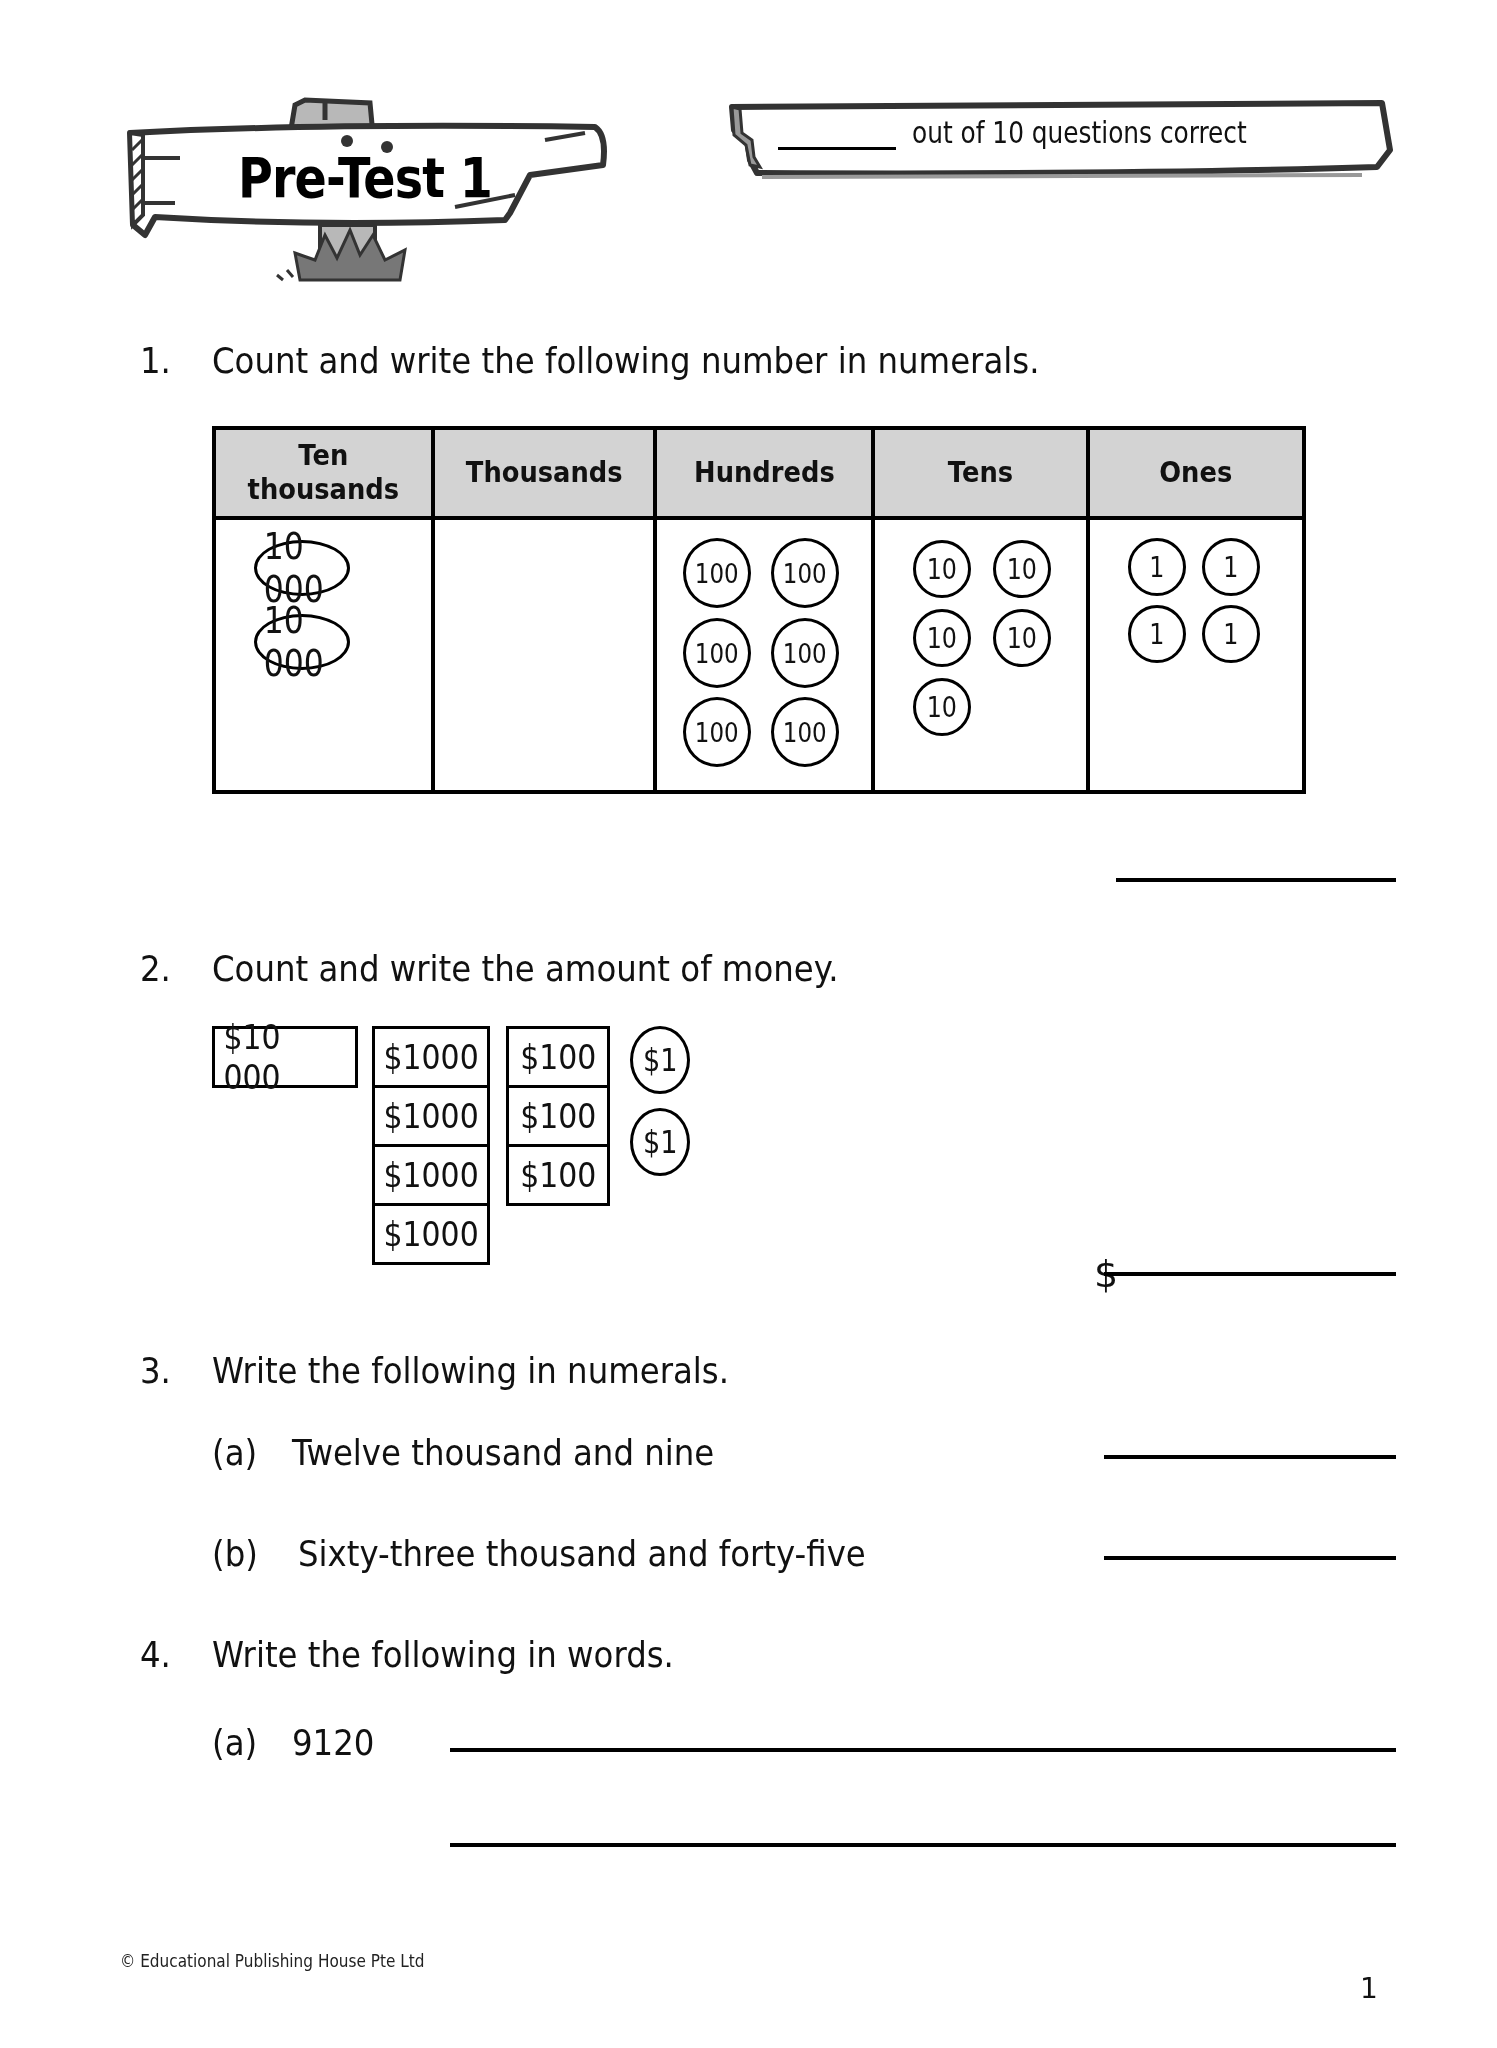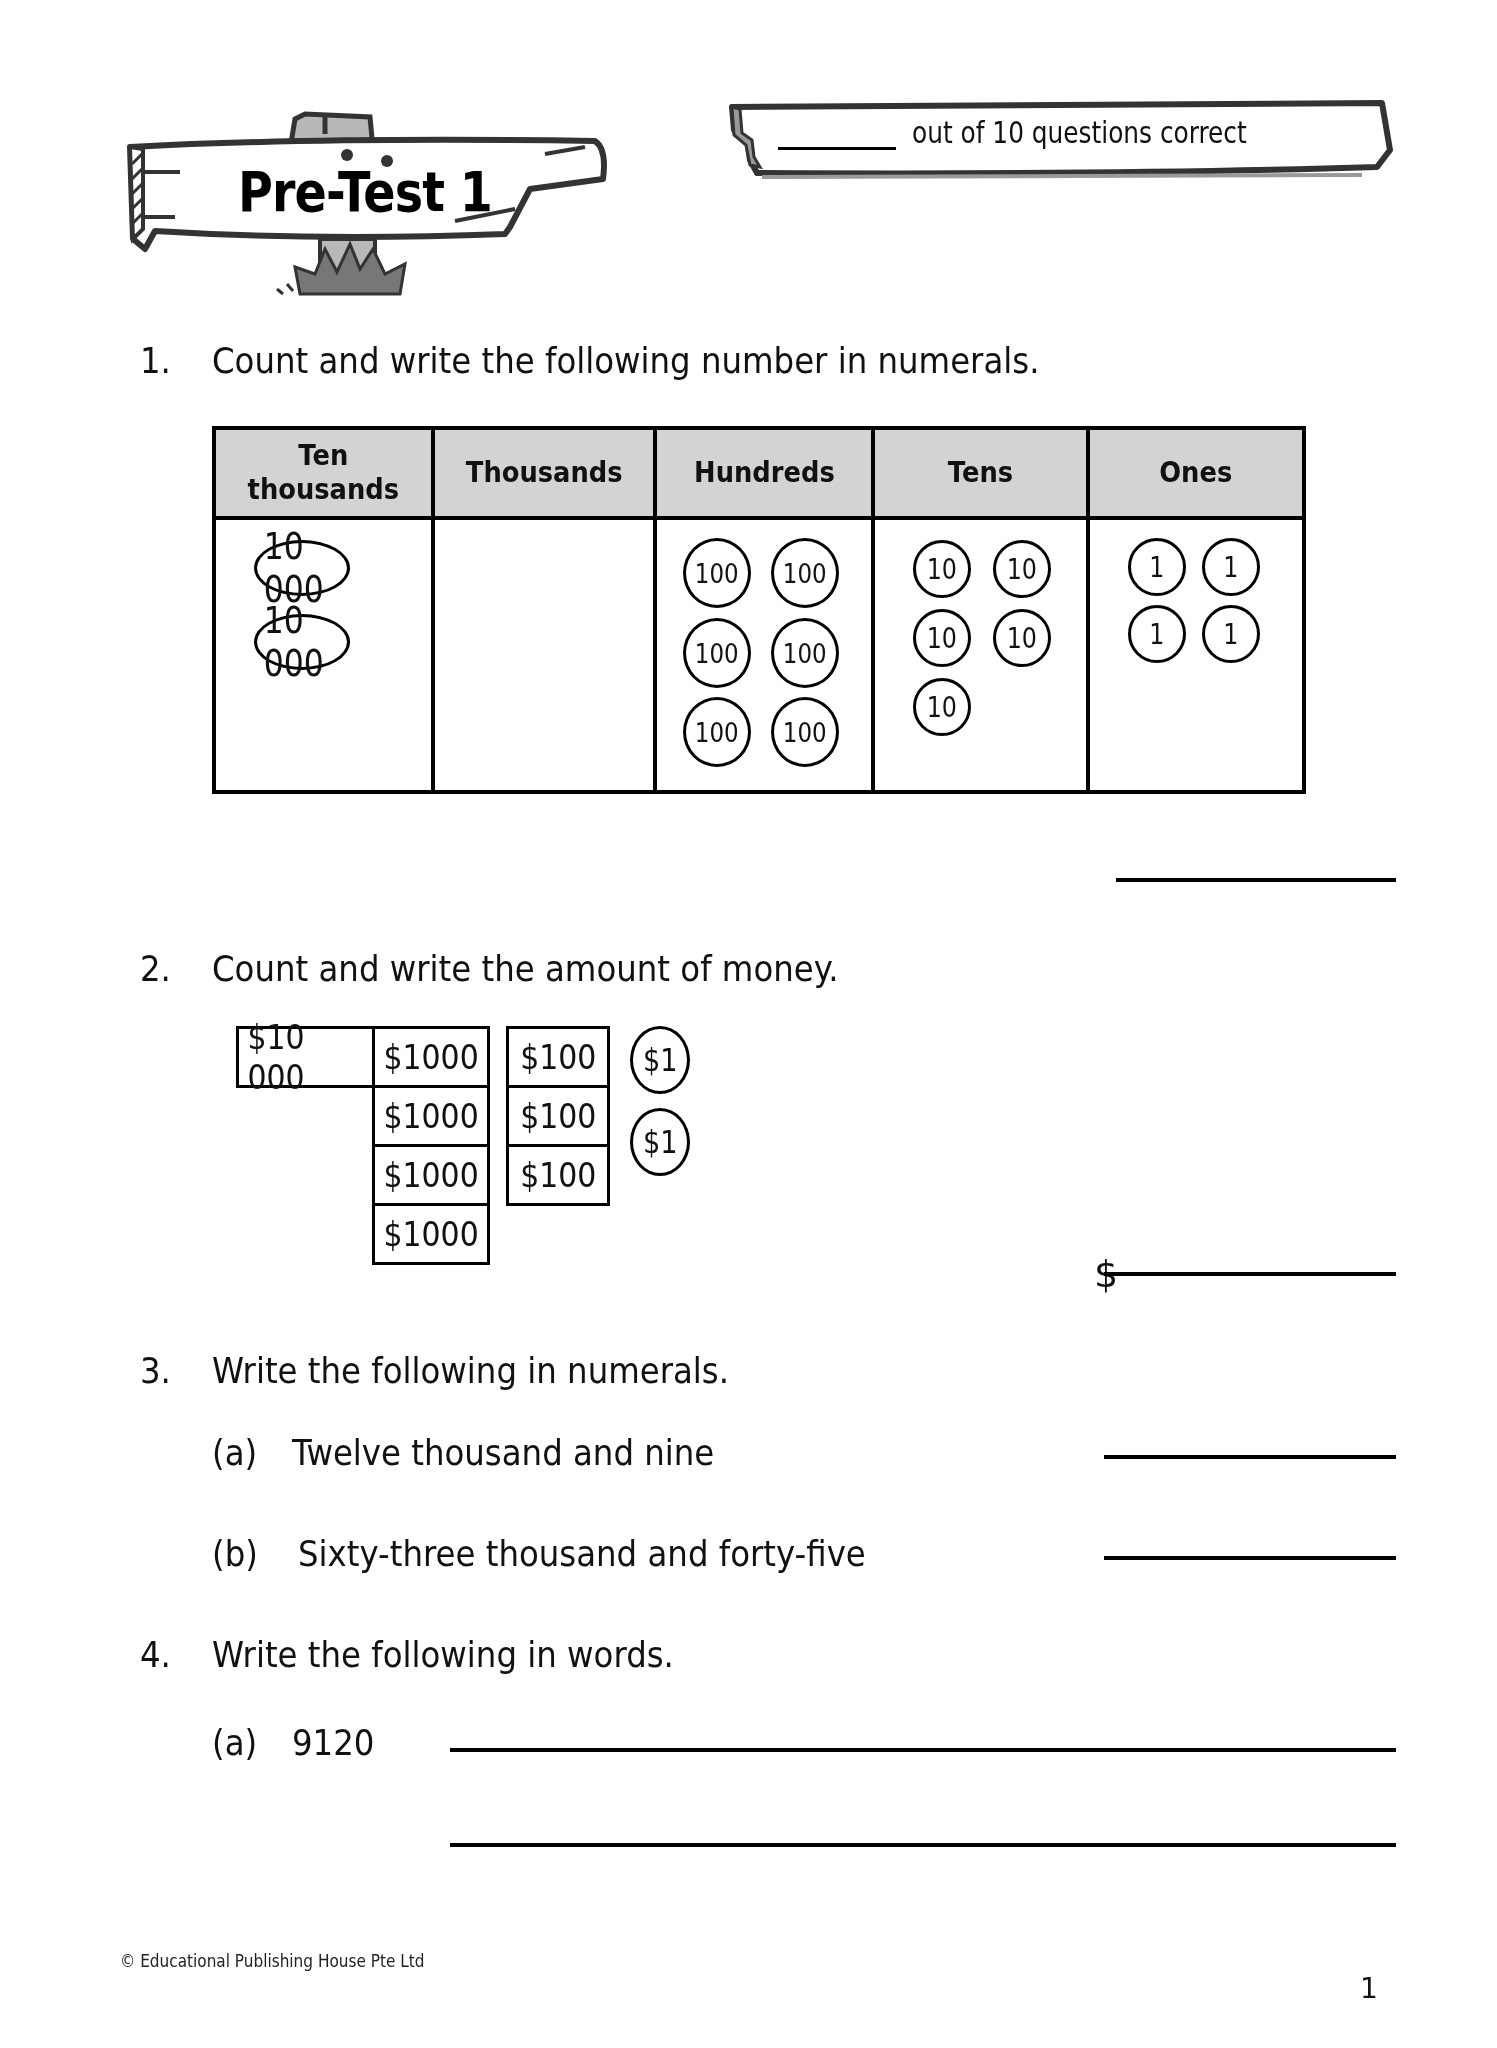--- a/index.html
+++ b/index.html
@@ -1,21 +1,21 @@
 <!DOCTYPE html>
 <html><head>
 <meta charset="utf-8">
 <style>
   html, body { margin: 0; padding: 0; background: #ffffff; }
   body { width: 1497px; height: 2048px; position: relative; overflow: hidden;
          font-family: "DejaVu Sans", "Liberation Sans", sans-serif; color: #111; }
   .abs { position: absolute; }
 
   
-  #sign { left: 115px; top: 109px; width: 495px; height: 190px; }
+  #sign { left: 115px; top: 95px; width: 495px; height: 190px; }
   #sign svg { position: absolute; left: 0; top: 0; }
   #sign-title { position: absolute; left: 100px; top: 50px; width: 300px; text-align: center;
     font-family: "DejaVu Sans", sans-serif; font-weight: bold; font-size: 56px; letter-spacing: -1px;
     transform: scaleX(0.85); transform-origin: center; color: #000; }
 
   
   #score { left: 722px; top: 95px; width: 680px; height: 90px; }
   #score svg { position: absolute; left: 0; top: 0; }
   #score-line { position: absolute; left: 56px; top: 52px; width: 118px; height: 3px; background: #000; }
   #score-text { position: absolute; left: 190px; top: 20px; font-size: 30px; color: #111;
@@ -183,21 +183,21 @@
       </td>
     </tr>
   </tbody>
 </table>
 
 <div class="ans-line" style="left:1116px; top:878px; width:280px;"></div>
 
 <div class="qnum" style="left:140px; top:948px;">2.</div>
 <div class="qtext" style="left:212px; top:948px;">Count and write the amount of money.</div>
 
-<div class="note" style="left:212px; top:1026px; width:146px; height:62px;margin-left:24px;">
+<div class="note" style="left:212px; top:1026px; width:146px; height:62px;">
     <span>$10 000</span>
   </div>
 
 <div class="note" style="left:372px; top:1026px; width:118px; height:62px;">
     <span>$1000</span>
   </div>
 <div class="note" style="left:372px; top:1085px; width:118px; height:62px;">
     <span>$1000</span>
   </div>
 <div class="note" style="left:372px; top:1144px; width:118px; height:62px;">

